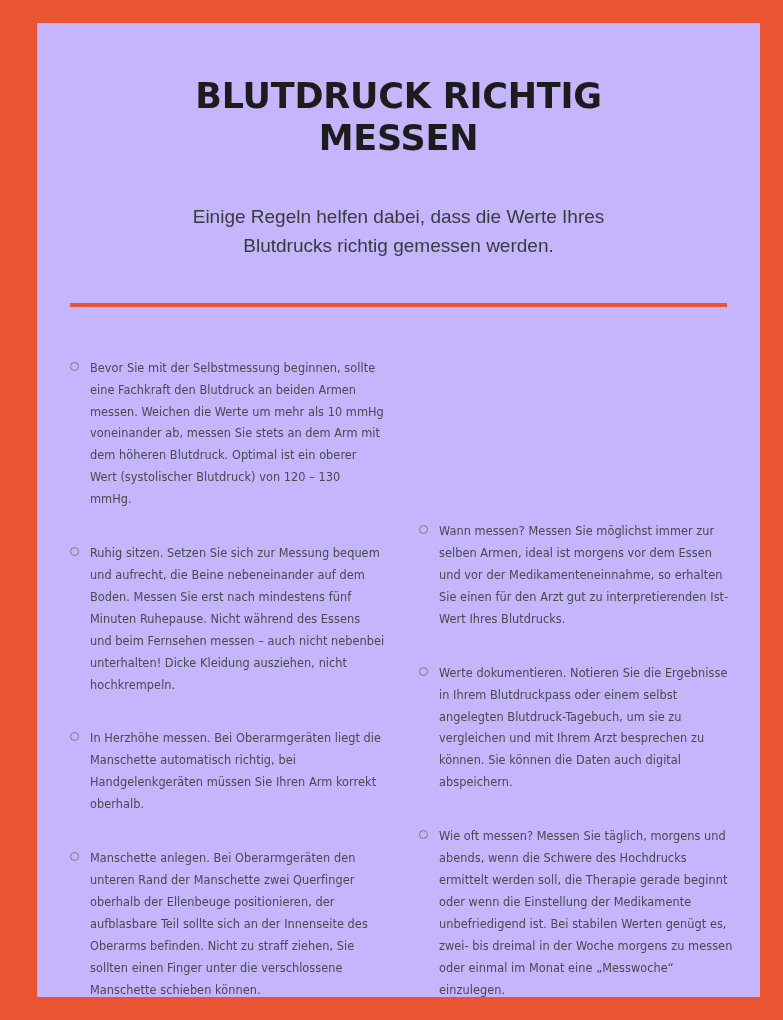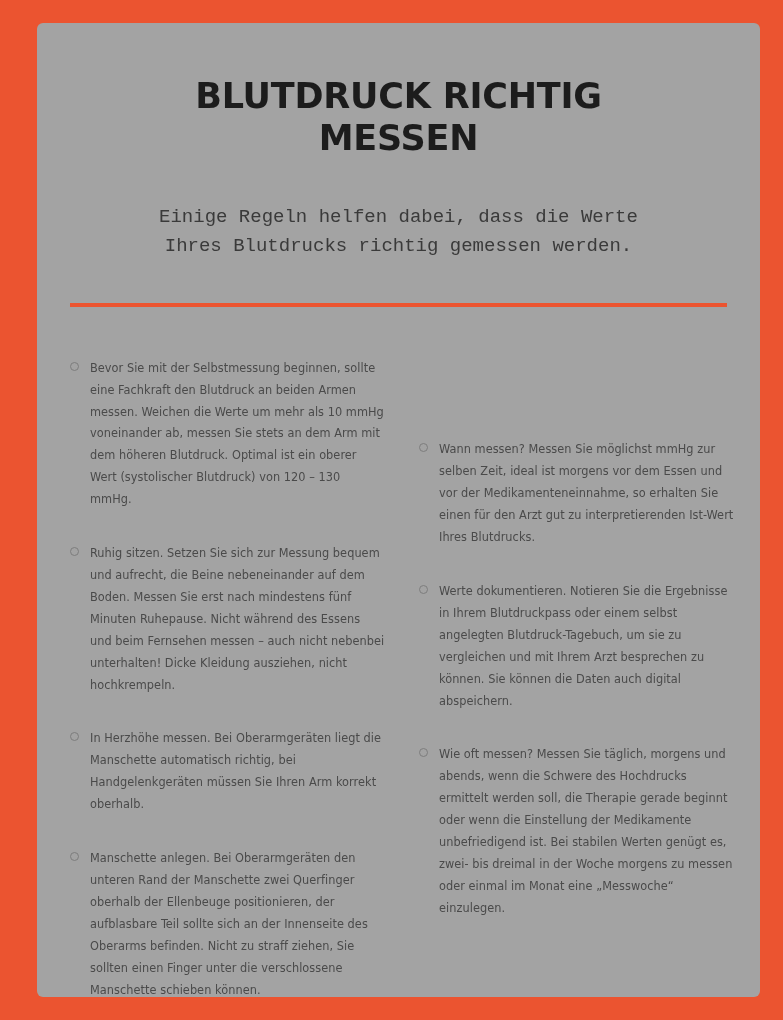--- a/index.html
+++ b/index.html
@@ -16,45 +16,44 @@
     height: 1020px;
     background: #eb5430;
     box-sizing: border-box;
     padding: 23px 23px 23px 37px;
     overflow: hidden;
   }
   .sheet {
     position: relative;
     width: 100%;
     height: 100%;
-    background: #a3a3a3;
+    background: #c4b5fd;
     box-sizing: border-box;
     overflow: hidden;
-    border-radius: 6px;
   }
 
   
   .header {
     padding-top: 52px;
     text-align: center;
   }
   .title {
     font-family: "DejaVu Sans", sans-serif;
     font-weight: 700;
     font-size: 35px;
     line-height: 1.20;
     letter-spacing: -0.2px;
     color: #1c1c1c;
     margin: 0 auto;
     max-width: 440px;
   }
   .subtitle {
     margin: 44px auto 0 auto;
     max-width: 500px;
-    font-family: Liberation Mono, monospace;
+    font-family: Liberation Sans, sans-serif;
     font-weight: 400;
     font-size: 19px;
     line-height: 1.52;
     color: #3a3a3a;
   }
   .divider-wrap {
     margin-top: 42px;
     padding: 0 33px 0 33px;
   }
   .divider {
@@ -62,21 +61,21 @@
     background: #eb5430;
     width: 100%;
   }
 
   
   .columns {
     display: flex;
     margin-top: 50px;
     padding: 0 26px 0 33px;
     gap: 34px;
-    align-items: center;
+    align-items: flex-end;
   }
   .column {
     flex: 1 1 0;
     min-width: 0;
   }
   .bullet {
     display: flex;
     align-items: flex-start;
     margin-bottom: 32px;
   }
@@ -134,21 +133,21 @@
         </div>
         <div class="bullet">
           <span class="bullet-marker"></span>
           <span class="bullet-text">Manschette anlegen. Bei Oberarmgeräten den unteren Rand der Manschette zwei Querfinger oberhalb der Ellenbeuge positionieren, der aufblasbare Teil sollte sich an der Innenseite des Oberarms befinden. Nicht zu straff ziehen, Sie sollten einen Finger unter die verschlossene Manschette schieben können.</span>
         </div>
       </div>
 
       <div class="column">
         <div class="bullet">
           <span class="bullet-marker"></span>
-          <span class="bullet-text">Wann messen? Messen Sie möglichst mmHg zur selben Zeit, ideal ist morgens vor dem Essen und vor der Medikamenteneinnahme, so erhalten Sie einen für den Arzt gut zu interpretierenden Ist-Wert Ihres Blutdrucks.</span>
+          <span class="bullet-text">Wann messen? Messen Sie möglichst immer zur selben Armen, ideal ist morgens vor dem Essen und vor der Medikamenteneinnahme, so erhalten Sie einen für den Arzt gut zu interpretierenden Ist-Wert Ihres Blutdrucks.</span>
         </div>
         <div class="bullet">
           <span class="bullet-marker"></span>
           <span class="bullet-text">Werte dokumentieren. Notieren Sie die Ergebnisse in Ihrem Blutdruckpass oder einem selbst angelegten Blutdruck-Tagebuch, um sie zu vergleichen und mit Ihrem Arzt besprechen zu können. Sie können die Daten auch digital abspeichern.</span>
         </div>
         <div class="bullet">
           <span class="bullet-marker"></span>
           <span class="bullet-text">Wie oft messen? Messen Sie täglich, morgens und abends, wenn die Schwere des Hochdrucks ermittelt werden soll, die Therapie gerade beginnt oder wenn die Einstellung der Medikamente unbefriedigend ist. Bei stabilen Werten genügt es, zwei- bis dreimal in der Woche morgens zu messen oder einmal im Monat eine „Messwoche“ einzulegen.</span>
         </div>
       </div>

